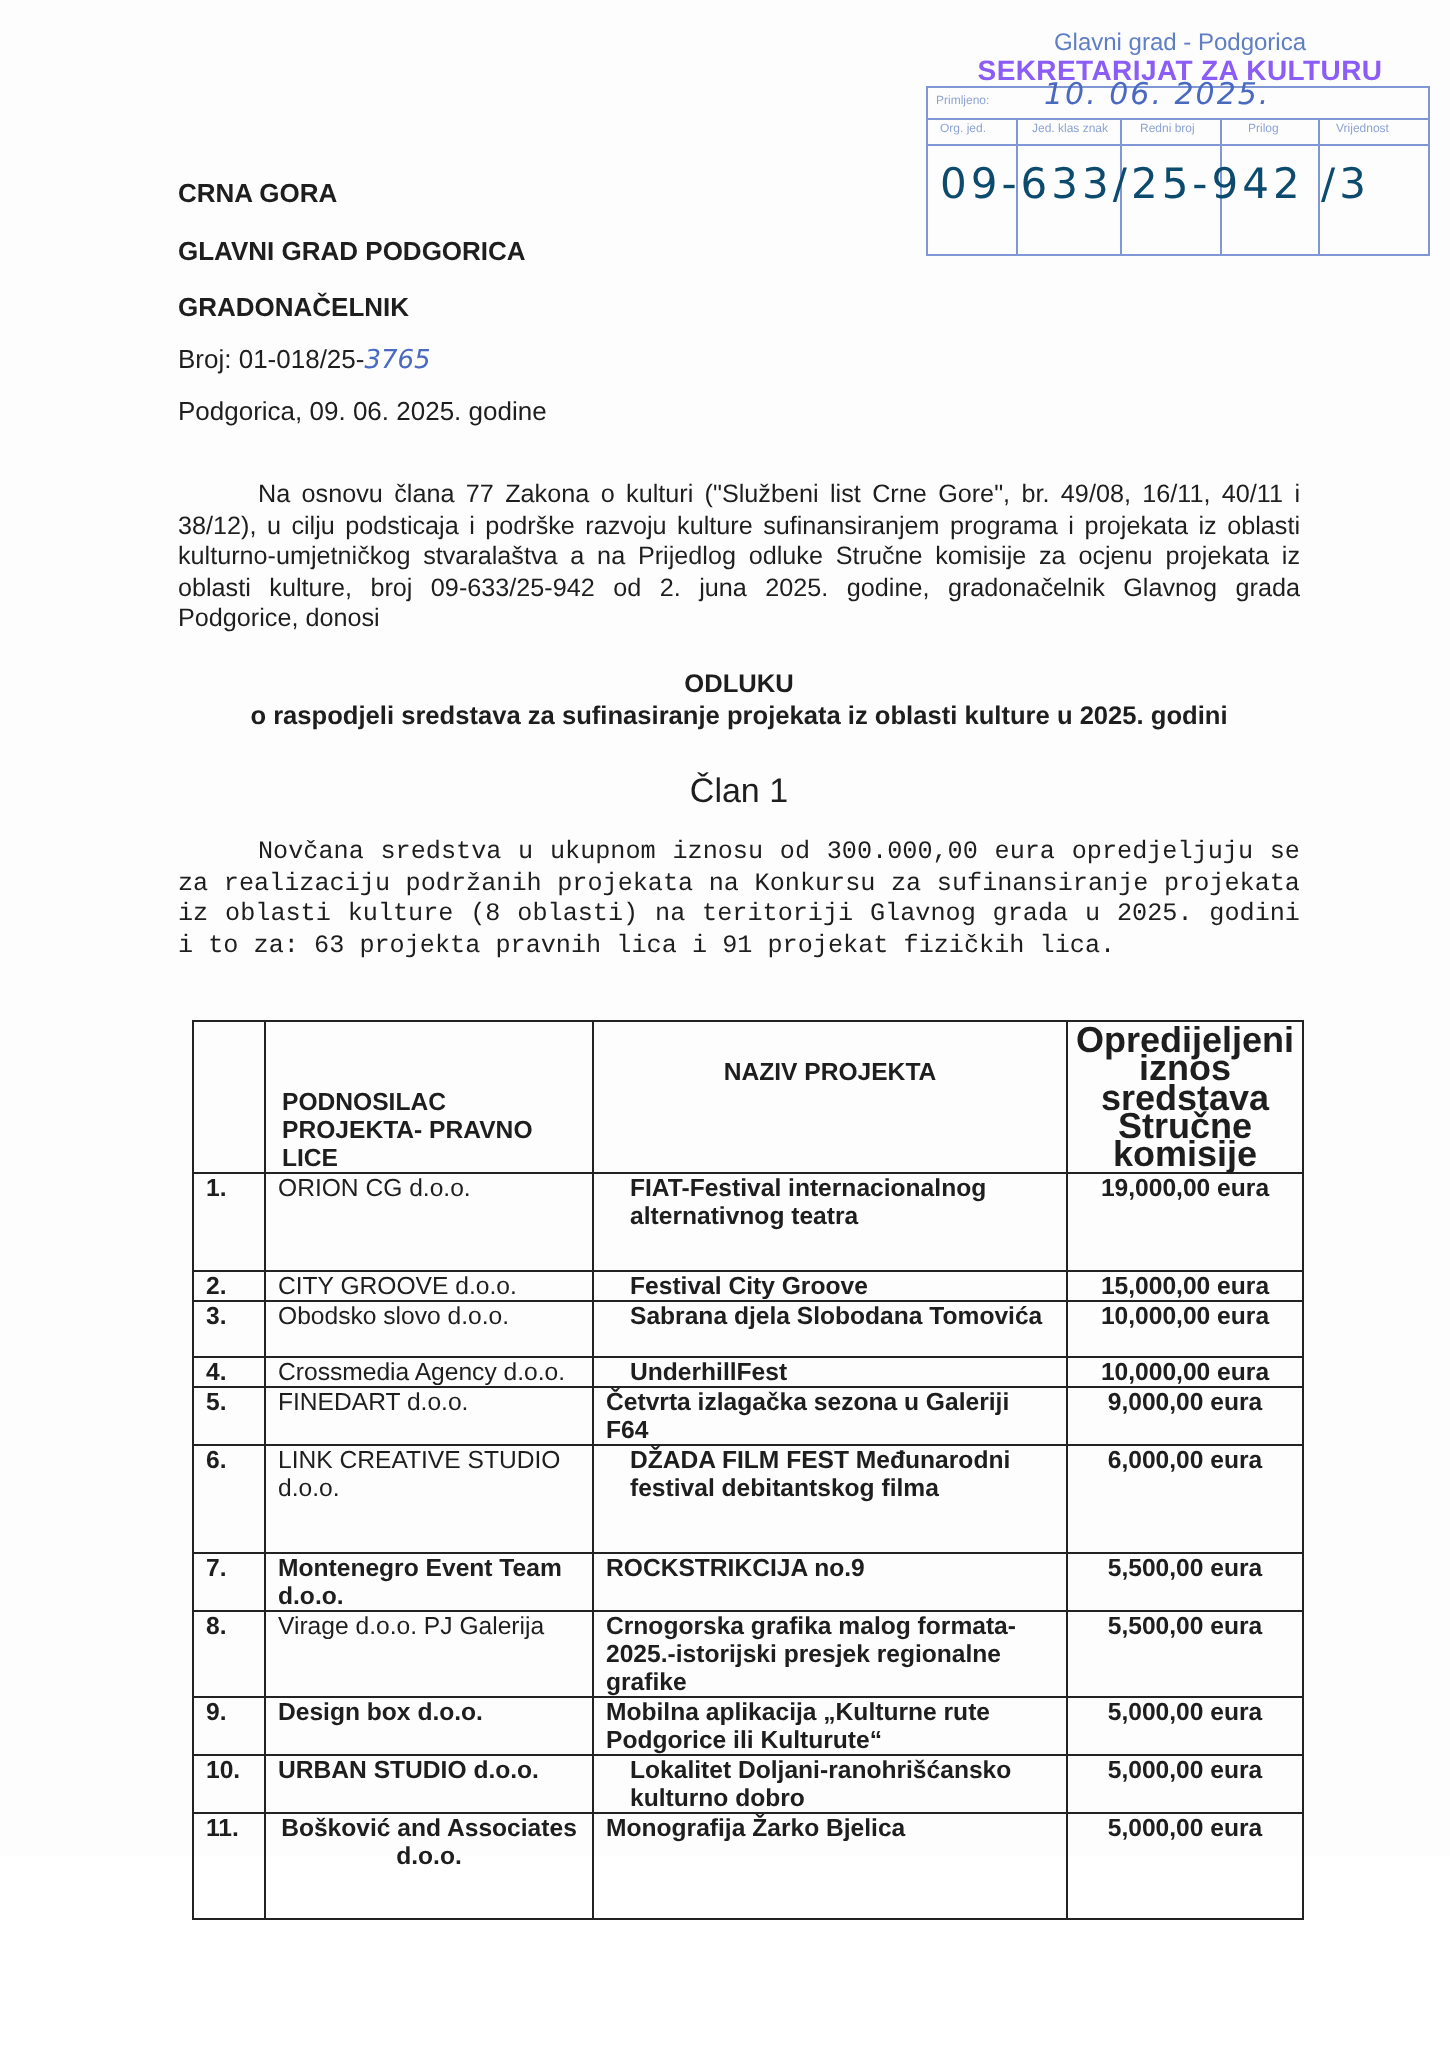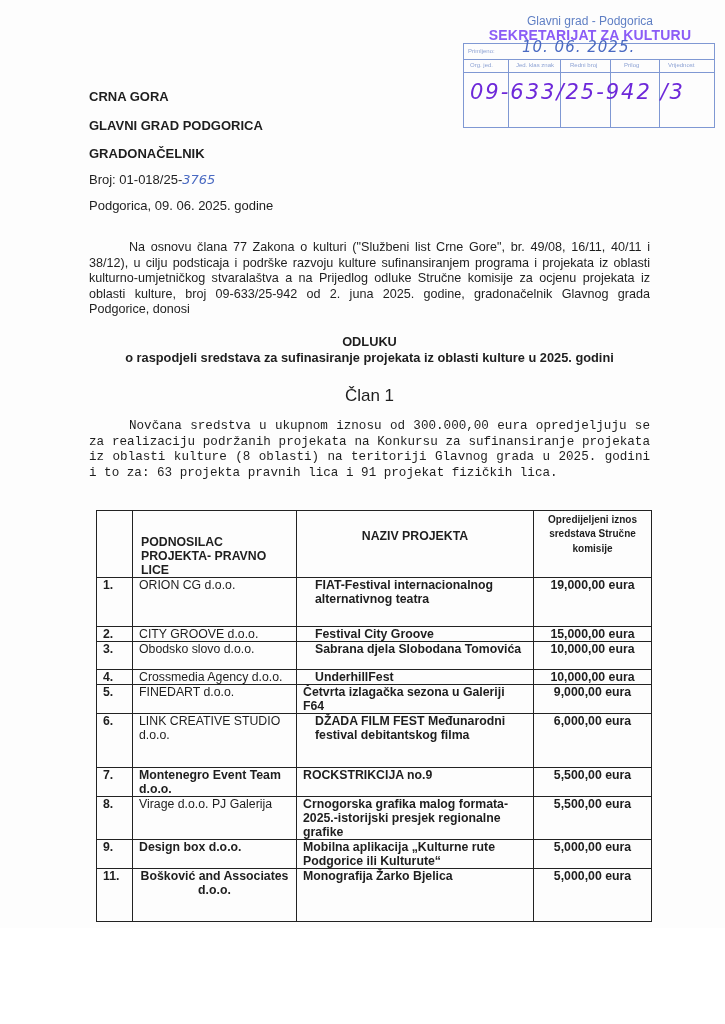--- a/index.html
+++ b/index.html
@@ -14,21 +14,21 @@
                  color: #8b5cf6; font-size: 14px; font-weight: bold; letter-spacing: 0.2px; }
   .stamp-box { position: absolute; left: 463px; top: 43px; width: 252px; height: 85px;
                border: 1px solid #7f98d3; box-sizing: border-box; }
   .stamp-row1 { position: absolute; left: 0; top: 0; width: 100%; height: 15px; border-bottom: 1px solid #7f98d3; }
   .stamp-lbl { position: absolute; font-size: 6px; color: #8ea3d4; }
   .stamp-date { position: absolute; left: 58px; top: -6px; font-family: "DejaVu Sans", sans-serif;
                 font-style: italic; font-size: 15px; color: #4a6ac2; letter-spacing: 1px; }
   .stamp-row2 { position: absolute; left: 0; top: 15px; width: 100%; height: 13px; border-bottom: 1px solid #7f98d3; }
   .stamp-col { position: absolute; top: 15px; height: 68px; border-left: 1px solid #7f98d3; }
   .stamp-num { position: absolute; left: 6px; top: 36px; font-family: "DejaVu Sans", sans-serif;
-               font-style: italic; font-size: 21px; color: #6d28d9; letter-spacing: 2px; }
+               font-size: 21px; color: #0c4a6e; letter-spacing: 2px; }
 
   .hdr { position: absolute; left: 89px; font-size: 13px; font-weight: bold; }
   .hdr-plain { position: absolute; left: 89px; font-size: 13px; }
   .handwrite { color: #4a6ac2; font-family: "DejaVu Sans", sans-serif; font-style: italic; font-size: 13px; }
 
   .para { position: absolute; left: 89px; width: 561px; font-size: 12.6px; line-height: 15.6px;
           text-align: justify; }
   .indent { text-indent: 40px; }
   .center-bold { position: absolute; left: 89px; width: 561px; text-align: center; font-weight: bold; font-size: 12.8px; }
   .center { position: absolute; left: 89px; width: 561px; text-align: center; font-size: 17px; }
@@ -36,21 +36,21 @@
   table.alloc { position: absolute; left: 96px; top: 510px; width: 555px; border-collapse: collapse;
                 font-size: 12.3px; table-layout: fixed; }
   table.alloc td { border: 1px solid #222; vertical-align: top; padding: 0 6px; line-height: 14px; }
   table.alloc th { border: 1px solid #222; font-weight: bold; }
   .c-no { width: 24px; font-weight: bold; }
   .c-app { width: 151px; }
   .c-proj { width: 224px; font-weight: bold; }
   .c-amt { width: 105px; font-weight: bold; text-align: center; }
   .th-app { text-align: left; vertical-align: bottom; padding: 0 8px 0 8px; font-size: 12.3px; line-height: 14px; }
   .th-proj { text-align: center; vertical-align: top; padding-top: 18px; font-size: 12.3px; margin-left: 22px; }
-  .th-amt { text-align: center; vertical-align: top; font-size: 10px; line-height: 14.3px; padding: 2px 2px; }
+  .th-amt { text-align: center; vertical-align: top; font-size: 18px; line-height: 14.3px; padding: 2px 2px; }
   .bold { font-weight: bold; }
 </style>
 </head>
 <body>
 
 <div class="page">
 
   <div class="stamp-top">Glavni grad - Podgorica</div>
   <div class="stamp-title">SEKRETARIJAT ZA KULTURU</div>
   <div class="stamp-box">
@@ -151,20 +151,26 @@
           <td class="c-app">Virage d.o.o. PJ Galerija</td>
           <td class="c-proj">Crnogorska grafika malog formata-2025.-istorijski presjek regionalne grafike</td>
           <td class="c-amt">5,500,00 eura</td>
         </tr>
         <tr style="height: 28px;">
           <td class="c-no">9.</td>
           <td class="c-app bold">Design box d.o.o.</td>
           <td class="c-proj">Mobilna aplikacija „Kulturne rute Podgorice ili Kulturute“</td>
           <td class="c-amt">5,000,00 eura</td>
         </tr>
+        <tr style="height: 28px;">
+          <td class="c-no">10.</td>
+          <td class="c-app bold">URBAN STUDIO d.o.o.</td>
+          <td class="c-proj" style="padding-left: 18px;">Lokalitet Doljani-ranohrišćansko kulturno dobro</td>
+          <td class="c-amt">5,000,00 eura</td>
+        </tr>
         <tr style="height: 53px;">
           <td class="c-no">11.</td>
           <td class="c-app bold" style="text-align: center;">Bošković and Associates d.o.o.</td>
           <td class="c-proj" style="">Monografija Žarko Bjelica</td>
           <td class="c-amt">5,000,00 eura</td>
         </tr>
       </tbody>
   </table>
 </div>
 

